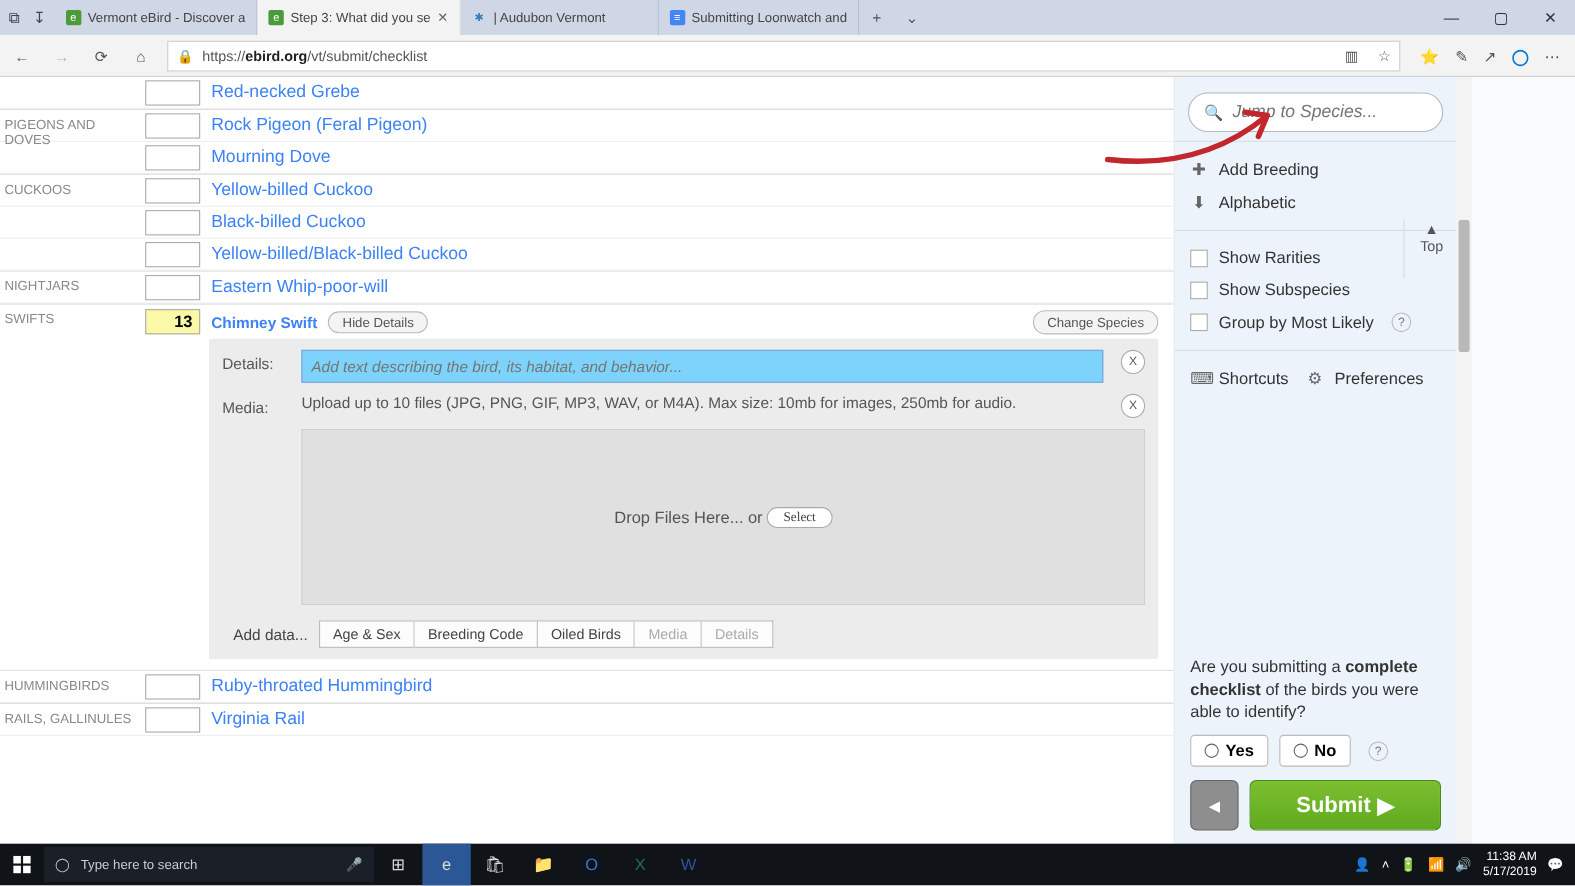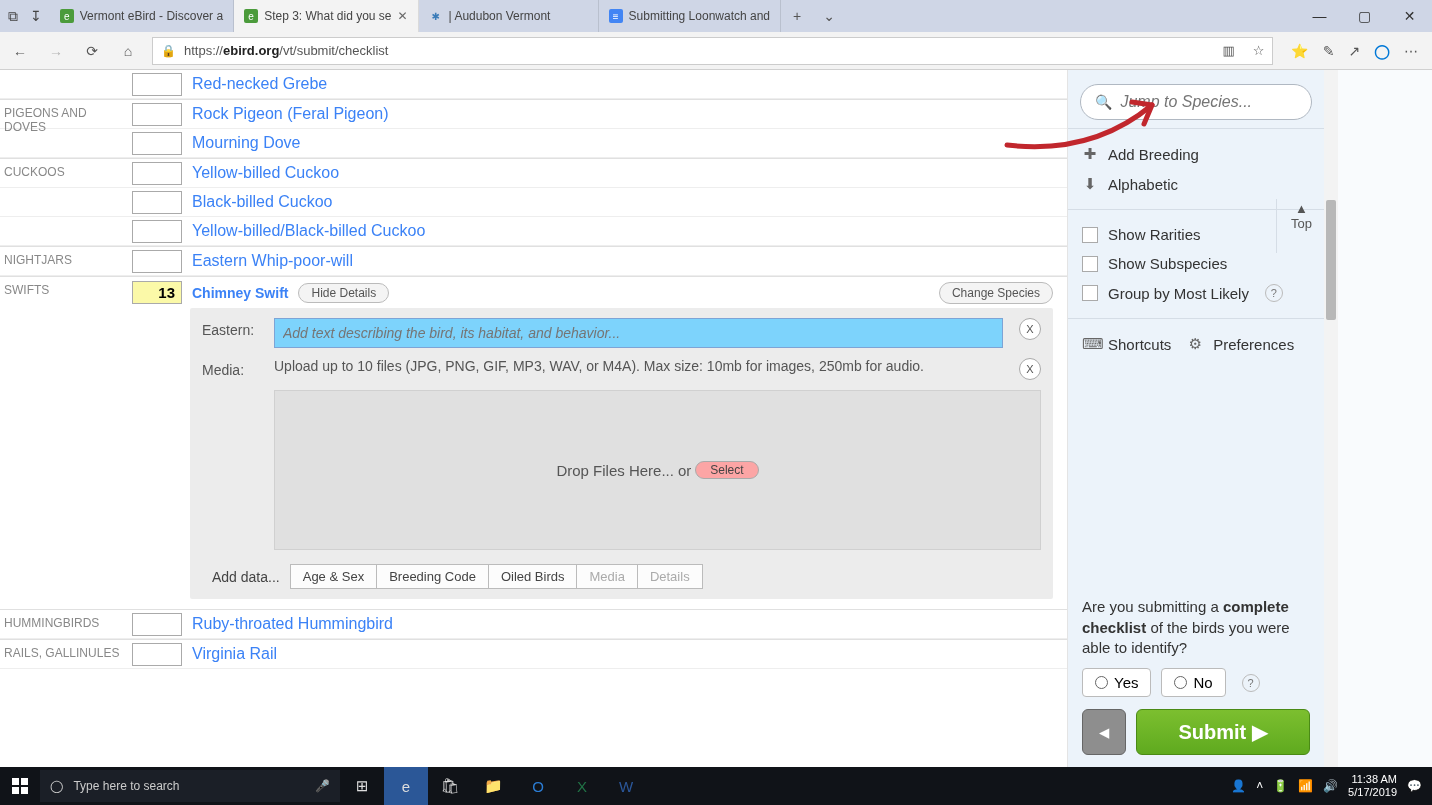--- a/index.html
+++ b/index.html
@@ -44,42 +44,42 @@
 .exp-row .speciesname { font-weight:700; font-size:14px; margin-right:10px; }
 .pillbtn { border:1px solid #bbb; background:#f4f4f4; border-radius:12px; padding:2px 12px; font-size:12px; color:#555; }
 .change-species { border:1px solid #bbb; background:#f4f4f4; border-radius:12px; padding:3px 12px; font-size:12px; color:#555; margin-left:auto; }
 .details-panel { margin: 0 14px 10px 190px; background:#ececec; padding: 10px 12px; border-radius:2px; position:relative; }
 .details-panel .fldrow { display:flex; align-items:flex-start; gap:16px; margin-bottom:10px; position:relative; }
 .details-panel .lbl { width: 56px; font-size:14px; color:#555; padding-top:4px; }
 .details-panel input.det { flex:1; height:30px; border:1px solid #7da4d6; background:#7dd3fc; padding:0 8px; font-size:14px; color:#333; font-style:italic; }
 .closex { width:22px; height:22px; border:1px solid #aaa; border-radius:11px; background:#fff; display:flex; align-items:center; justify-content:center; font-size:11px; color:#555; }
 .mediahelp { font-size:14px; color:#555; }
 .dropzone { margin-top:10px; margin-left:72px; background:#e0e0e0; border:1px solid #d0d0d0; height:160px; display:flex; flex-direction:row; align-items:center; justify-content:center; color:#555; font-size:15px; gap:4px; }
-.selectbtn { border:1px solid #aaa; background:#fca5a5; border-radius:10px; padding:1px 14px; font-size:12px; color:#444; }
+.selectbtn { border:1px solid #aaa; background:#ffffff; border-radius:10px; padding:1px 14px; font-size:12px; color:#444;font-family:Liberation Serif, serif; }
 .adddata-row { display:flex; align-items:center; gap:0; margin-top:14px; margin-left:0; }
 .adddata-lbl { font-size:14px; color:#444; padding: 4px 10px; }
 .tabbtn { border:1px solid #bbb; background:#fcfcfc; padding:4px 12px; font-size:13px; color:#444; }
 .tabbtn.disabled { color:#aaa; }
 .tabbtn + .tabbtn { border-left:none; }
 
 
 .searchwrap { padding: 14px 12px 8px; }
 .searchpill { height:36px; border:1px solid #b0b8c2; border-radius:18px; background:#fff; display:flex; align-items:center; padding:0 14px; gap:8px; }
 .searchpill input { border:none; outline:none; font-size:16px; font-style:italic; color:#999; width:100%; background:transparent; }
 .sideblock { border-top:1px solid #d5dde6; padding: 10px 14px; }
 .siderow { display:flex; align-items:center; gap:10px; padding:6px 0; font-size:15px; color:#333; }
 .siderow .sicon { width:16px; text-align:center; color:#666; }
 .topbtn { position:absolute; right:12px; top:70px; text-align:center; font-size:13px; color:#555; border-left:1px solid #d5dde6; padding-left:14px; height:54px; padding-top:2px; }
 .chk { width:16px; height:16px; border:1px solid #aaa; background:#fff; flex-shrink:0; }
 .helpq { width:18px; height:18px; border:1px solid #bbb; border-radius:9px; display:inline-flex; align-items:center; justify-content:center; font-size:11px; color:#777; margin-left:6px; }
 
 .submitrow { position:absolute; bottom:0; left:0; right:0; padding: 12px 14px; }
 .qtext { font-size:15px; color:#333; margin-bottom:10px; line-height:1.35; }
 .radiogrp { display:flex; gap:10px; align-items:center; margin-bottom:12px; }
-.radiobtn { border:1px solid #bbb; background:#fff; border-radius:4px; padding:5px 12px; display:flex; align-items:center; gap:6px; font-size:15px; }
+.radiobtn { border:1px solid #bbb; background:#fff; border-radius:4px; padding:5px 12px; display:flex; align-items:center; gap:6px; font-size:15px;font-weight:bold; }
 .radiocircle { width:13px; height:13px; border:1px solid #666; border-radius:50%; }
 .btnrow { display:flex; gap:10px; }
 .backbtn { width:44px; height:46px; background:#8e8e8e; border:1px solid #666; border-radius:6px; display:flex; align-items:center; justify-content:center; color:#fff; }
 .submitbtn { flex:1; height:46px; background:linear-gradient(#7cbf2f,#5faa1f); border:1px solid #4a8a15; border-radius:6px; color:#fff; font-size:20px; font-weight:700; display:flex; align-items:center; justify-content:center; gap:6px; }
 
 
 .taskbar { position:absolute; bottom:0; left:0; right:0; height:38px; background:#101318; display:flex; align-items:center; color:#fff; font-size:12px; }
 .taskbar .start { width:40px; display:flex; align-items:center; justify-content:center; }
 .taskbar .search { display:flex; align-items:center; background:#1b1f27; height:32px; margin:3px 0; width:300px; padding:0 10px; gap:10px; color:#ccc; }
 .taskbar .tbicon { width:44px; height:38px; display:flex; align-items:center; justify-content:center; color:#ddd; font-size:15px; }
@@ -194,21 +194,21 @@
     <div class="section">
       <div class="grouphdr">SWIFTS</div>
       <div class="exp-row">
         <div class="countbox filled">13</div>
         <div class="speciesname">Chimney Swift</div>
         <button class="pillbtn">Hide Details</button>
         <button class="change-species">Change Species</button>
       </div>
       <div class="details-panel">
         <div class="fldrow">
-          <div class="lbl">Eastern:</div>
+          <div class="lbl">Details:</div>
           <input class="det" placeholder="Add text describing the bird, its habitat, and behavior..." style="">
           <div class="closex">X</div>
         </div>
         <div class="fldrow">
           <div class="lbl">Media:</div>
           <div class="mediahelp" style="flex:1">Upload up to 10 files (JPG, PNG, GIF, MP3, WAV, or M4A). Max size: 10mb for images, 250mb for audio.</div>
           <div class="closex">X</div>
         </div>
         <div class="dropzone">
           <div>Drop Files Here...</div>

